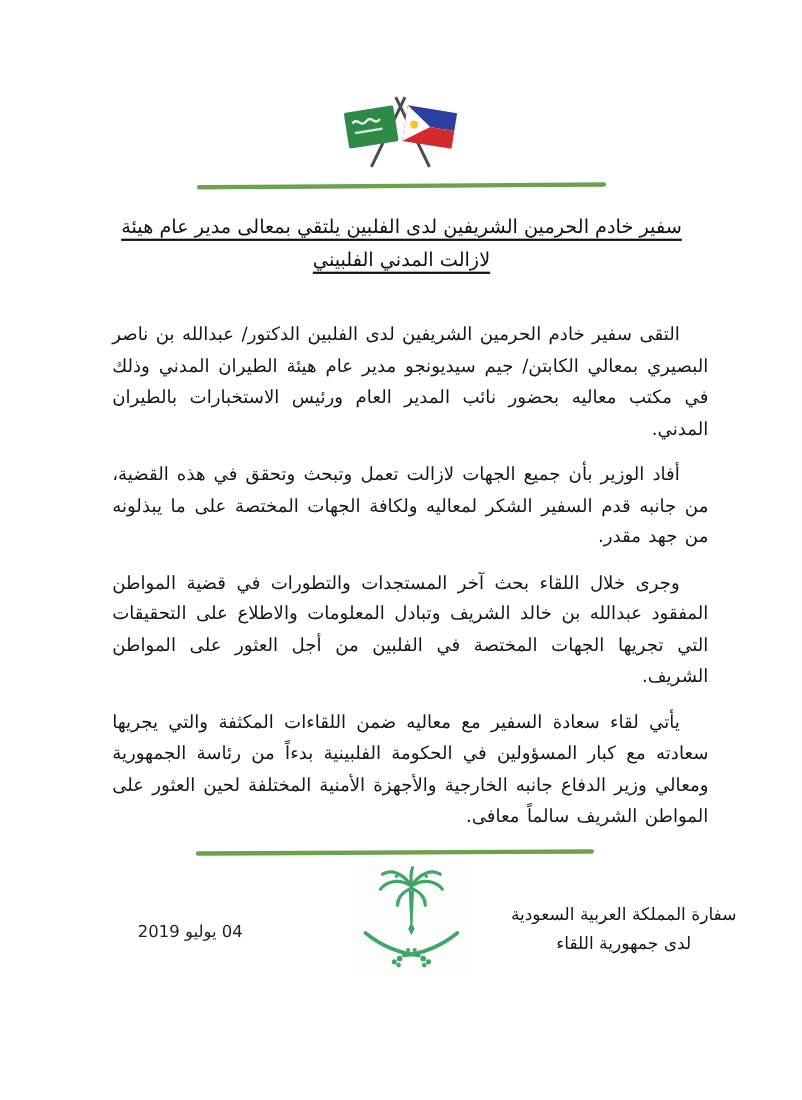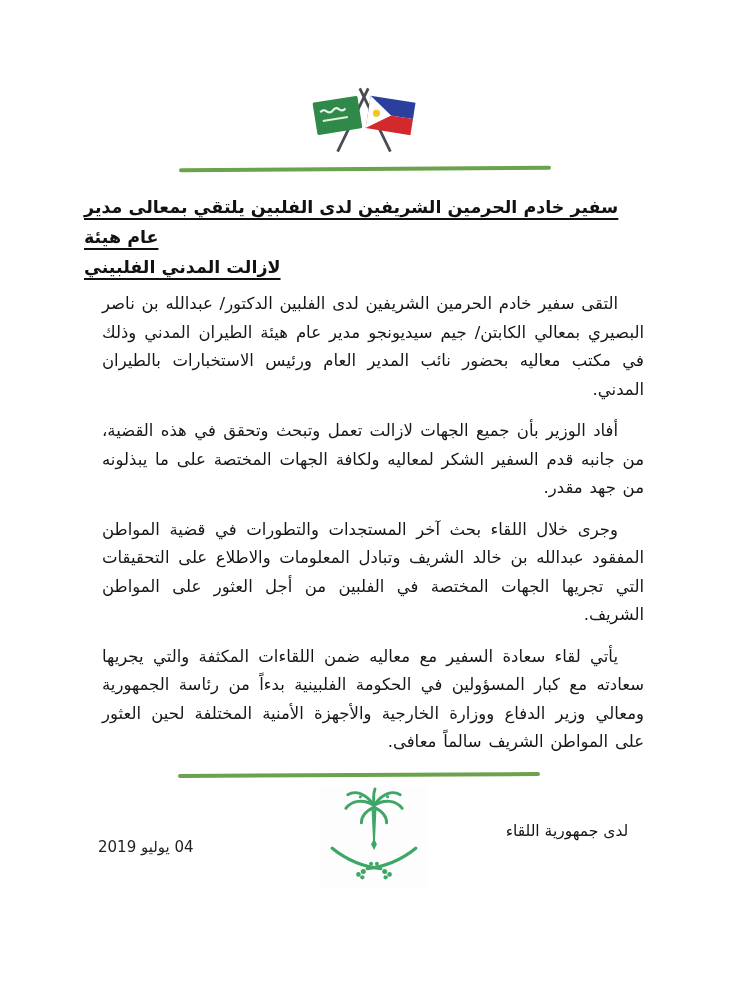--- a/index.html
+++ b/index.html
@@ -11,34 +11,34 @@
     overflow:hidden;
     font-family:"DejaVu Sans", sans-serif;
     color:#1c1c1c;
   }
   .flags{position:absolute;left:305px;top:82px;width:118px;height:76px;}
   .rule{position:absolute;height:4px;background:#6ba24e;border-radius:2px;}
   .rule-top{left:179px;top:167px;width:372px;transform:rotate(-0.4deg);}
   .rule-bottom{left:178px;top:773px;width:362px;transform:rotate(-0.3deg);}
   .title{
     position:absolute;left:84px;top:192px;width:562px;
-    direction:rtl;text-align:left;
-    font-weight:bold;font-size:17.5px;line-height:30px;
+    direction:rtl;text-align:center;
+    font-weight:normal;font-size:17.5px;line-height:30px;
     color:#111;
   }
   .title .t-line{text-decoration:underline;text-underline-offset:5px;text-decoration-thickness:1.5px;}
   .body{
     position:absolute;left:86px;top:290px;width:558px;
     direction:rtl;text-align:justify;
     font-size:16.5px;line-height:28.5px;color:#161616;
   }
   .body p{margin:0 0 13px 16px;text-indent:26px;word-spacing:1.5px;}
   .footer-date{
     position:absolute;left:98px;top:838px;width:150px;
-    direction:rtl;text-align:left;font-size:15px;color:#222;
+    direction:rtl;text-align:center;font-size:15px;color:#222;
   }
   .emblem{position:absolute;left:320px;top:786px;width:108px;height:102px;background:#fcfdfc;}
   .embassy{
     position:absolute;left:452px;top:818px;width:230px;
     direction:rtl;text-align:center;
     font-size:15.5px;line-height:27px;color:#161616;
   }
 </style>
 </head>
 <body>
@@ -67,21 +67,21 @@
 
   <div class="title">
     <div class="t-line">سفير خادم الحرمين الشريفين لدى الفلبين يلتقي بمعالى مدير عام هيئة</div>
     <div class="t-line">لازالت المدني الفلبيني</div>
   </div>
 
   <div class="body">
     <p>التقى سفير خادم الحرمين الشريفين لدى الفلبين الدكتور/ عبدالله بن ناصر البصيري بمعالي الكابتن/ جيم سيديونجو مدير عام هيئة الطيران المدني وذلك في مكتب معاليه بحضور نائب المدير العام ورئيس الاستخبارات بالطيران المدني.</p>
     <p>أفاد الوزير بأن جميع الجهات لازالت تعمل وتبحث وتحقق في هذه القضية، من جانبه قدم السفير الشكر لمعاليه ولكافة الجهات المختصة على ما يبذلونه من جهد مقدر.</p>
     <p>وجرى خلال اللقاء بحث آخر المستجدات والتطورات في قضية المواطن المفقود عبدالله بن خالد الشريف وتبادل المعلومات والاطلاع على التحقيقات التي تجريها الجهات المختصة في الفلبين من أجل العثور على المواطن الشريف.</p>
-    <p>يأتي لقاء سعادة السفير مع معاليه ضمن اللقاءات المكثفة والتي يجريها سعادته مع كبار المسؤولين في الحكومة الفلبينية بدءاً من رئاسة الجمهورية ومعالي وزير الدفاع ووزارة الخارجية والأجهزة الأمنية المختلفة لحين العثور على المواطن الشريف سالماً معافى.</p>
+    <p>يأتي لقاء سعادة السفير مع معاليه ضمن اللقاءات المكثفة والتي يجريها سعادته مع كبار المسؤولين في الحكومة الفلبينية بدءاً من رئاسة الجمهورية ومعالي وزير الدفاع جانبه الخارجية والأجهزة الأمنية المختلفة لحين العثور على المواطن الشريف سالماً معافى.</p>
   </div>
 
   <div class="rule rule-bottom"></div>
 
   <div class="footer-date">04 يوليو 2019</div>
 
   <svg class="emblem" viewBox="0 0 110 105" aria-hidden="true">
     <g stroke="#3fa668" fill="none" stroke-width="3" stroke-linecap="round">
       <path d="M55,20 C47,8 36,4 28,9"></path>
       <path d="M55,20 C63,8 74,4 82,9"></path>
@@ -102,16 +102,17 @@
       <circle cx="67" cy="94" r="2.2" stroke="none"></circle>
       <circle cx="44" cy="88" r="2.6" stroke="none"></circle>
       <circle cx="39" cy="91" r="2.4" stroke="none"></circle>
       <circle cx="43" cy="94" r="2.2" stroke="none"></circle>
       <circle cx="58" cy="80" r="2" stroke="none"></circle>
       <circle cx="52" cy="80" r="2" stroke="none"></circle>
     </g>
   </svg>
 
   <div class="embassy">
+    <div>سفارة المملكة العربية السعودية</div>
     <div>لدى جمهورية اللقاء</div>
   </div>
 
 </div>
 
 </body></html>

